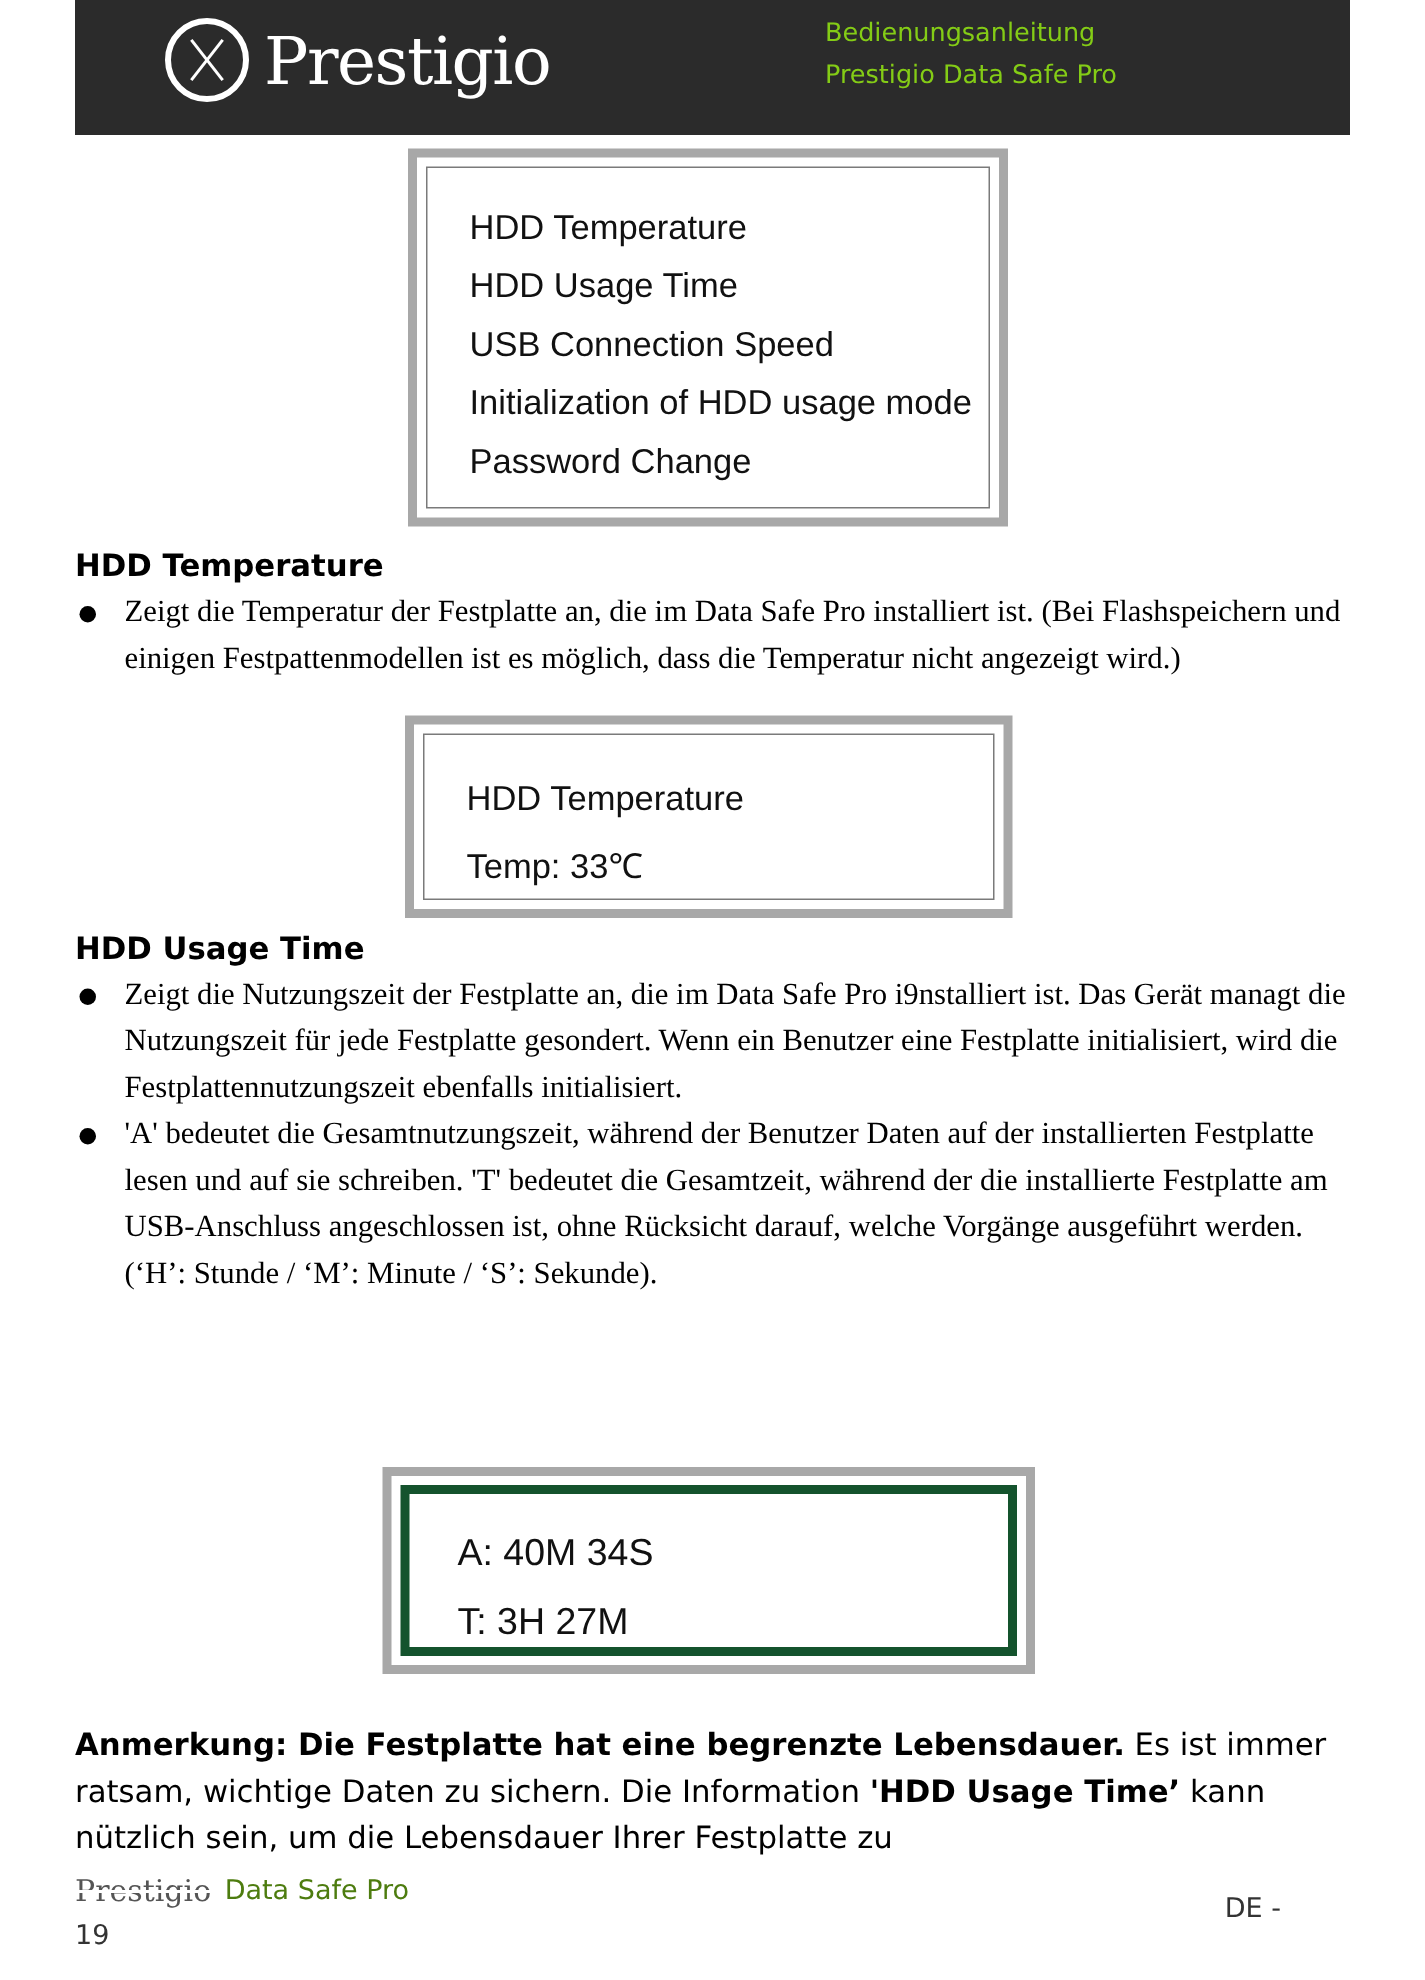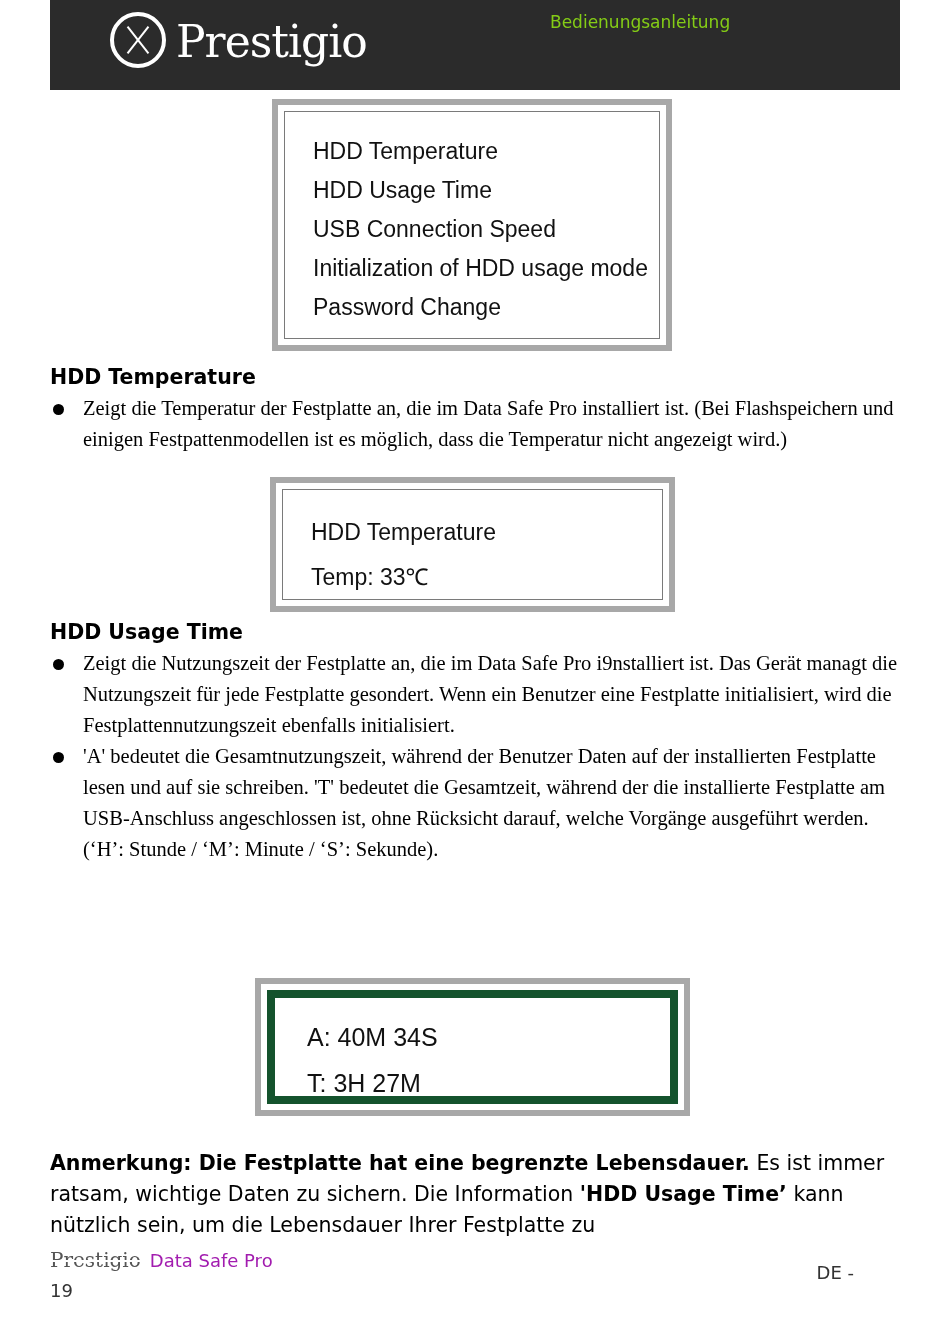--- a/index.html
+++ b/index.html
@@ -130,21 +130,21 @@
     line-height: 45px;
   }
 
   #figure-usage {
     left: 255px;
     top: 978px;
     width: 435px;
     height: 138px;
   }
   #figure-usage .figure-inner {
-    border: 8px solid #14532d;
+    border: 6px solid #14532d;
     padding: 16px 0 0 32px;
   }
   #figure-usage .fig-line {
     line-height: 46px;
     font-size: 25px;
   }
 
   
   .body-text {
     position: absolute;
@@ -210,21 +210,21 @@
   }
   .footer-logo::after {
     content: "";
     position: absolute;
     left: 0;
     right: 0;
     top: 52%;
     height: 2px;
     background: #ffffff;
   }
-  .footer-name { color: #a21caf; }
+  .footer-name { color: #4d7c0f; }
   .footer-right {
     position: absolute;
     right: 48px;
     top: 14px;
   }
   .footer-page {
     position: absolute;
     left: 0;
     top: 32px;
   }
@@ -232,20 +232,21 @@
 </head>
 <body>
 
 <div class="header">
   <div class="brand">
     <span class="brand-mark"></span>
     <span class="brand-name">Prestigio</span>
   </div>
   <div class="header-lines">
     <div>Bedienungsanleitung</div>
+    <div>Prestigio Data Safe Pro</div>
   </div>
 </div>
 
 <div class="figure" id="figure-menu">
   <div class="figure-inner">
     <div class="fig-line">HDD Temperature</div>
     <div class="fig-line">HDD Usage Time</div>
     <div class="fig-line">USB Connection Speed</div>
     <div class="fig-line">Initialization of HDD usage mode</div>
     <div class="fig-line">Password Change</div>

